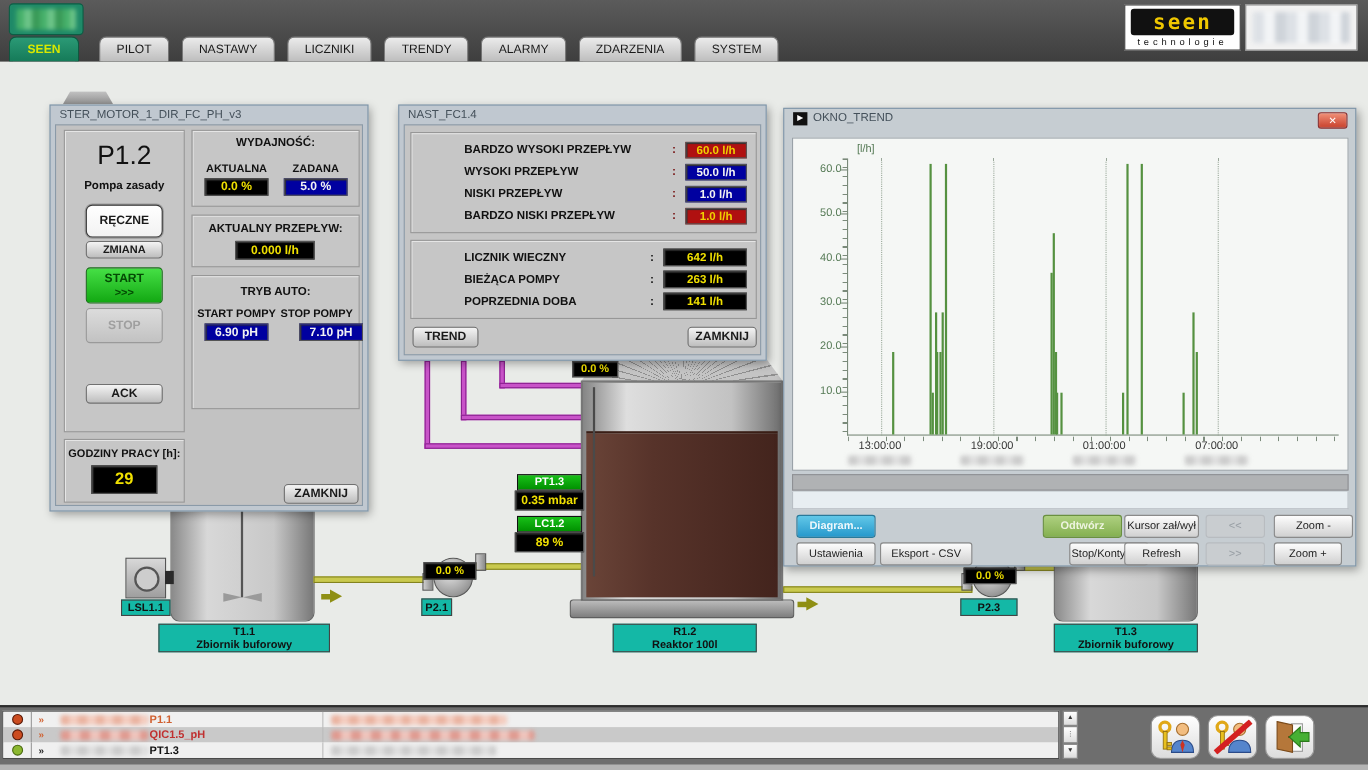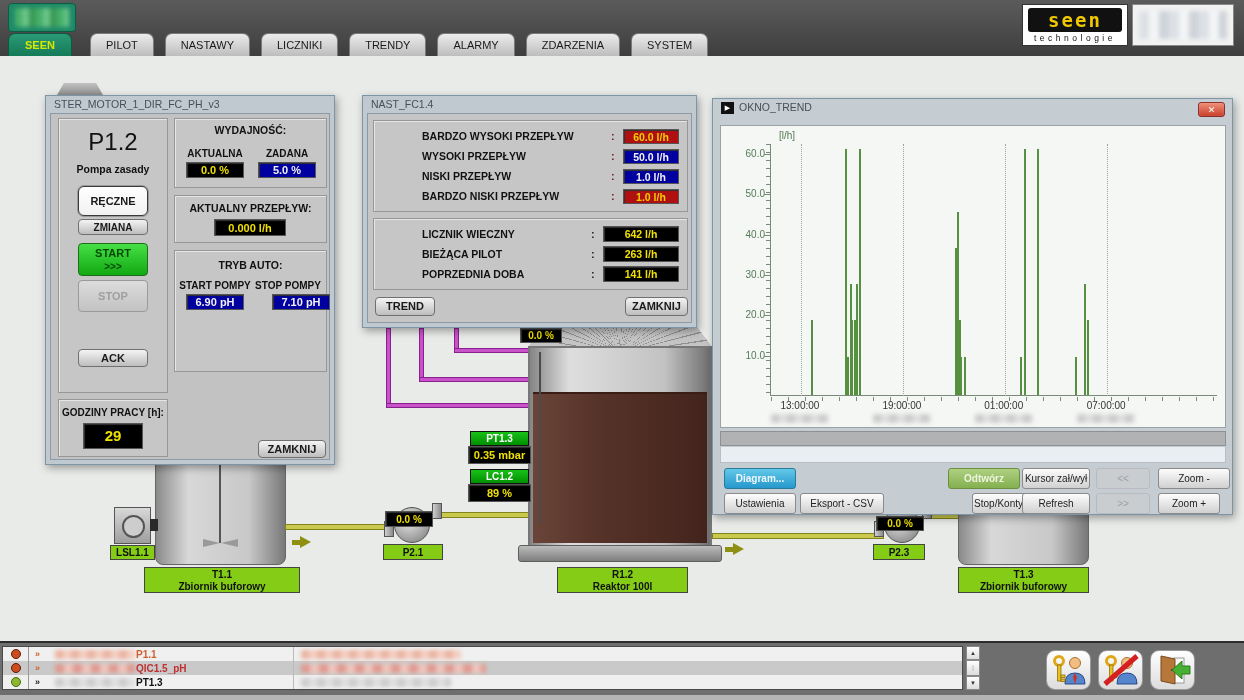--- a/index.html
+++ b/index.html
@@ -68,21 +68,21 @@
   #ylab { position:absolute; font-size:10px; color:#557a55;margin-left:36px; }
   #trend-strip1 { position:absolute; left:7px; top:332px; width:506px; height:15px; background:#b0b2b4; border:1px solid #8e9094; }
   #trend-strip2 { position:absolute; left:7px; top:348px; width:506px; height:16px; background:#e8eef2; border:1px solid #b8bec4; border-top:none; }
   .tbtn { position:absolute; height:21px; background:linear-gradient(#fdfdfd,#d0d0d0); border:1px solid #8a8a8a; border-radius:3px; font-size:10px; color:#222; text-align:center; line-height:19px; }
   .tbtn.blue { background:linear-gradient(#62c8e8,#2698cc); border-color:#2a7a9a; color:#eef8fc; font-weight:bold; }
   .tbtn.green { background:linear-gradient(#aed080,#84b050); border-color:#6a9040; color:#eef4e0; font-weight:bold; }
   .tbtn.ghost { background:#c9cdd0; border-color:#b8bcc0; color:#9aa0a6; }
 
   
   .tank { position:absolute; background:linear-gradient(90deg,#8a8a8a,#d8d8d8 25%,#c8c8c8 72%,#787878); border:1px solid #666; border-radius:0 0 8px 8px; }
-  .taglabel { position:absolute; background:#84cc16; border:1px solid #444; font-size:10px; font-weight:bold; color:#111; text-align:center; line-height:1.15; padding-top:1px; }
+  .taglabel { position:absolute; background:#14b8a6; border:1px solid #444; font-size:10px; font-weight:bold; color:#111; text-align:center; line-height:1.15; padding-top:1px; }
   .pipe-y { position:absolute; height:6px; background:#c9c94e; border:1px solid #83831e; }
   .pipe-m { position:absolute; background:#c853c8; border:1px solid #8a2090; }
   .flow-arrow { position:absolute; width:0; height:0; border-top:6px solid transparent; border-bottom:6px solid transparent; border-left:11px solid #8f8f14; }
   .flow-arrow::before { content:""; position:absolute; left:-19px; top:-2.5px; width:9px; height:5px; background:#8f8f14; }
   .pump { position:absolute; width:44px; height:38px; }
   .pump .volute { position:absolute; left:4px; top:2px; width:36px; height:36px; border-radius:50%; background:radial-gradient(circle at 40% 35%,#e8e8e8,#9a9a9a 70%,#6e6e6e); border:1px solid #555; }
   .pump .fl-l { position:absolute; left:-6px; top:16px; width:10px; height:16px; background:linear-gradient(90deg,#cfcfcf,#8a8a8a); border:1px solid #555; }
   .pump .fl-r { position:absolute; right:-8px; top:-2px; width:10px; height:16px; background:linear-gradient(90deg,#cfcfcf,#8a8a8a); border:1px solid #555; }
   .sensor-g { position:absolute; background:linear-gradient(#18c018,#009000); border:1px solid #111; color:#fff; font-size:10px; font-weight:bold; text-align:center; line-height:13px; }
   #reactor-cone { position:absolute; left:528px; top:322px; width:184px; height:25px; background:repeating-conic-gradient(from 160deg at 50% 130%,#c4c4c4 0 5deg,#8f8f8f 5deg 6deg); clip-path:polygon(0 100%,10% 0,90% 0,100% 100%); border-bottom:1px solid #666; }
@@ -138,21 +138,21 @@
     <div class="pipe-y" style="left:285px;top:524px;width:106px;"></div>
     <div class="flow-arrow" style="left:300px;top:536px;"></div>
     <div class="pipe-y" style="left:430px;top:512px;width:100px;"></div>
 
     <div class="pump" style="left:390px;top:505px;">
       <div class="fl-l"></div>
         <div class="fl-r"></div>
       <div class="volute"></div>
     </div>
     <div class="disp" style="left:385px;top:511px;width:48px;height:16px;font-size:10px;line-height:15px;">0.0 %</div>
-    <div class="taglabel" style="left:383px;top:544px;width:60px;height:16px;line-height:14px;">P2.1</div>
+    <div class="taglabel" style="left:383px;top:544px;width:28px;height:16px;line-height:14px;">P2.1</div>
 
     <div class="pipe-m" style="left:386px;top:328px;width:5px;height:80px;"></div>
     <div class="pipe-m" style="left:386px;top:403px;width:144px;height:5px;"></div>
     <div class="pipe-m" style="left:419px;top:328px;width:5px;height:54px;"></div>
     <div class="pipe-m" style="left:419px;top:377px;width:111px;height:5px;"></div>
     <div class="pipe-m" style="left:454px;top:328px;width:5px;height:25px;"></div>
     <div class="pipe-m" style="left:454px;top:348px;width:76px;height:5px;"></div>
 
     <div id="reactor-cone"></div>
     <div id="reactor-body">
@@ -254,21 +254,21 @@
           <div class="nval disp red">1.0 l/h</div>
         </div>
       </div>
     <div class="panel" id="nast-counters" style="left:10px;top:122px;width:315px;height:72px;padding-top:5px;">
         <div class="nrow">
           <div class="nlab">LICZNIK WIECZNY</div>
           <div class="ncol" style="color: rgb(34, 34, 34);">:</div>
           <div class="nval disp wide">642 l/h</div>
         </div>
         <div class="nrow">
-          <div class="nlab">BIEŻĄCA PILOT</div>
+          <div class="nlab">BIEŻĄCA POMPY</div>
           <div class="ncol" style="color: rgb(34, 34, 34);">:</div>
           <div class="nval disp wide">263 l/h</div>
         </div>
         <div class="nrow">
           <div class="nlab">POPRZEDNIA DOBA</div>
           <div class="ncol" style="color: rgb(34, 34, 34);">:</div>
           <div class="nval disp wide">141 l/h</div>
         </div>
       </div>
     <div class="btn" style="left:12px;top:201px;width:60px;height:19px;line-height:17px;">TREND</div>

